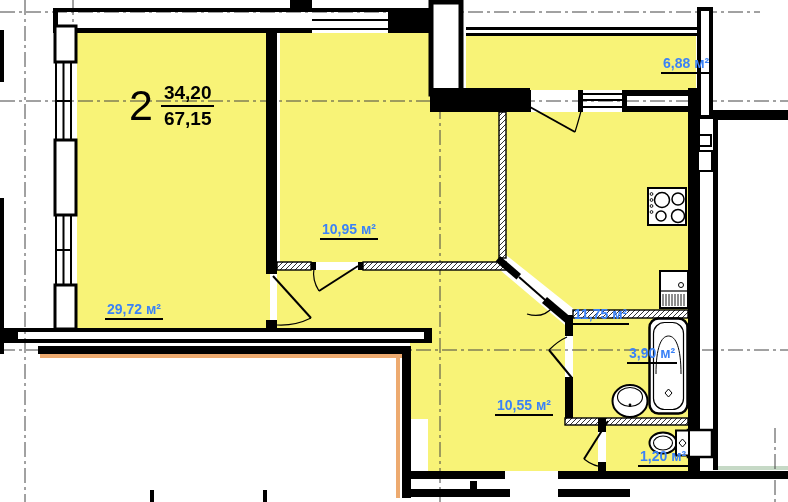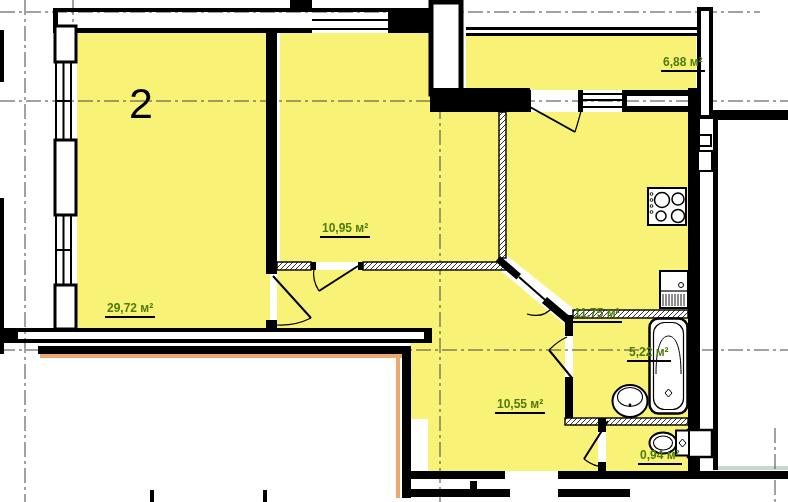--- a/index.html
+++ b/index.html
@@ -1,19 +1,19 @@
 <!DOCTYPE html>
 <html><head>
 <meta charset="utf-8">
 <style>
   html,body{margin:0;padding:0;background:#fff;}
   #plan{position:relative;width:788px;height:502px;background:#fff;overflow:hidden;
         font-family:"Liberation Sans",sans-serif;}
   #plan svg{position:absolute;left:0;top:0;}
-  .lbl{position:absolute;font-weight:bold;font-size:12px;line-height:1.05;color:#4d7c0f;
+  .lbl{position:absolute;font-weight:bold;font-size:14px;line-height:1.05;color:#3b82f6;
        border-bottom:2.5px solid #000;padding:0 2px 1px 2px;white-space:nowrap;}
   .apt{position:absolute;display:flex;align-items:center;gap:8px;color:#000;}
   .apt-num{font-size:43px;font-weight:400;line-height:1;}
   .frac{text-align:center;font-size:19px;font-weight:bold;line-height:1.15;}
   .frac .top{border-bottom:2.5px solid #000;padding:0 3px 1px 3px;}
   .frac .bot{padding-top:1px;}
 </style>
 </head>
 <body>
 
@@ -224,22 +224,26 @@
     </g>
     <g>
       <rect x="699" y="135" width="12" height="11" fill="#fff" stroke="#000" stroke-width="2"></rect>
       <rect x="698" y="151" width="14" height="20" fill="#fff" stroke="#000" stroke-width="2"></rect>
     </g>
   </g>
 </svg>
 
   <div class="apt" style="left:129px;top:82px;">
     <span class="apt-num">2</span>
+    <span class="frac">
+      <div class="top">34,20</div>
+      <div class="bot">67,15</div>
+    </span>
   </div>
 
   <div class="lbl" style="left:105px;top:302px;">29,72 м²</div>
   <div class="lbl" style="left:320px;top:222px;">10,95 м²</div>
   <div class="lbl" style="left:572px;top:279px;margin-top:28px;">11,75 м²</div>
   <div class="lbl" style="left:661px;top:56px;">6,88 м²</div>
-  <div class="lbl" style="left:627px;top:346px;">5,22 м²</div>
+  <div class="lbl" style="left:627px;top:346px;">3,90 м²</div>
   <div class="lbl" style="left:495px;top:398px;">10,55 м²</div>
-  <div class="lbl" style="left:638px;top:449px;">0,94 м²</div>
+  <div class="lbl" style="left:638px;top:449px;">1,20 м²</div>
 </div>
 
 </body></html>

